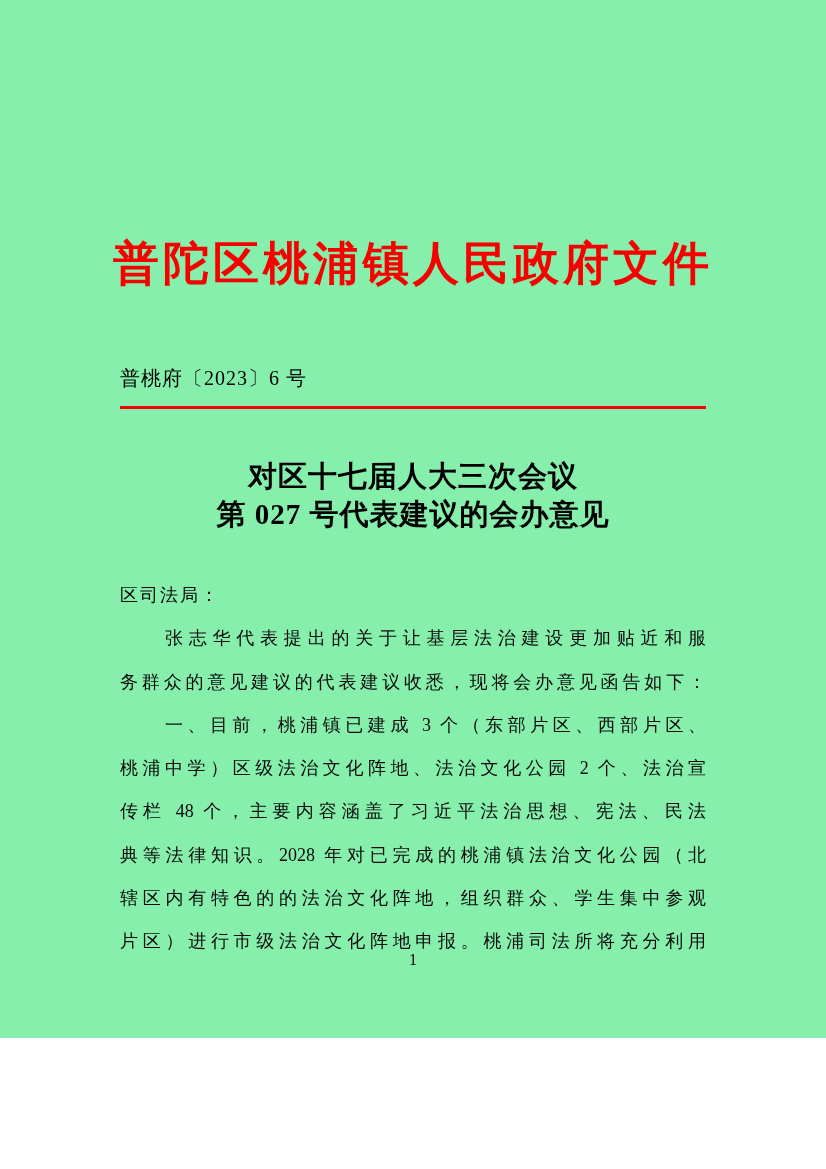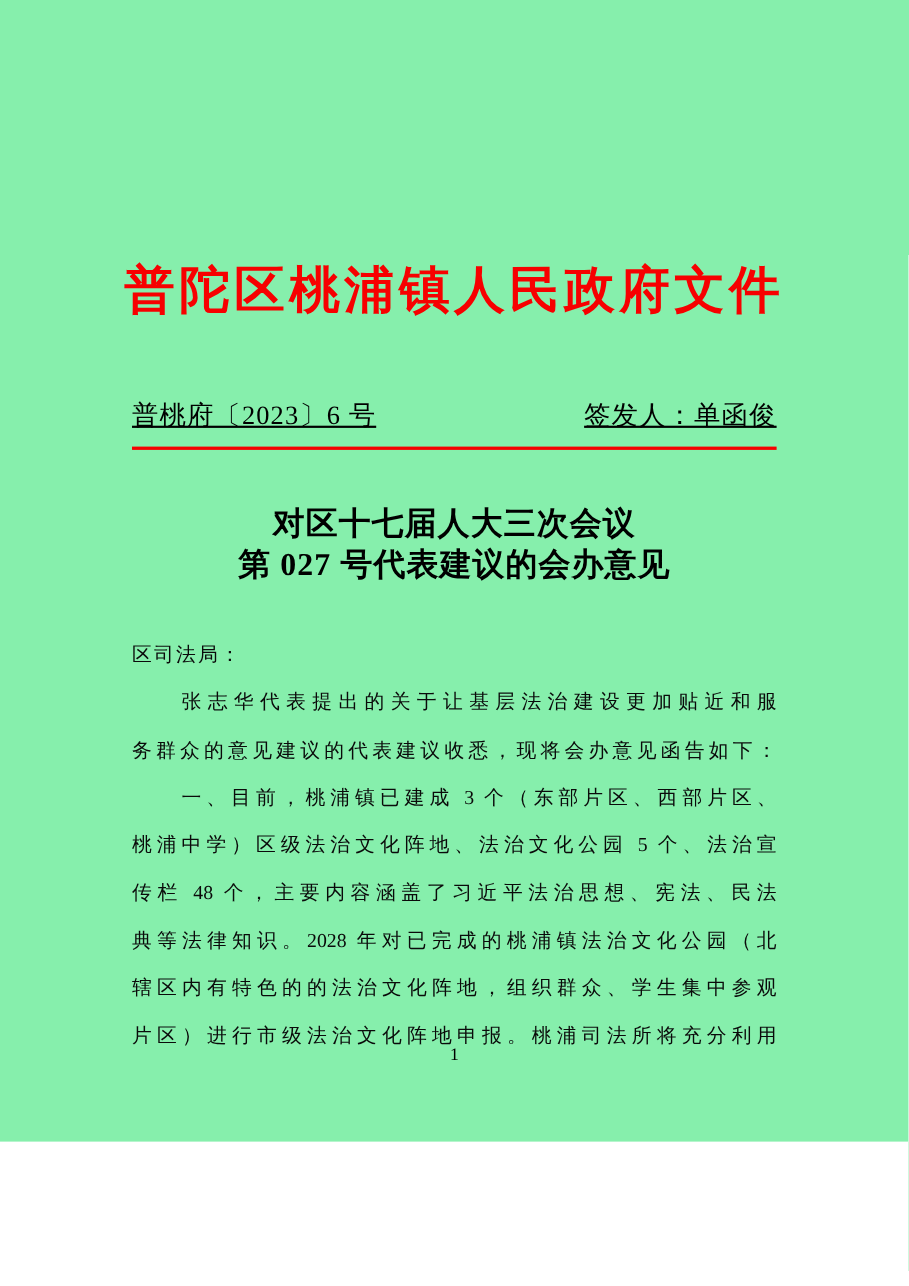--- a/index.html
+++ b/index.html
@@ -25,24 +25,23 @@
     text-align: center;
     letter-spacing: 4px;
     color: var(--accent, #f70000);
     white-space: nowrap;
   }
   .doc-meta {
     margin: 70px 120px 0 120px;
     display: flex;
     justify-content: space-between;
     align-items: baseline;
-    font-size: 24px;
+    font-size: 20px;
     line-height: 28px;
     letter-spacing: 1px;
-    text-decoration: underline;
   }
   .red-rule {
     margin: 14px 120px 0 120px;
     height: 3px;
     background: var(--accent, #f70000);
   }
   .doc-title {
     margin-top: 48px;
     text-align: center;
     font-size: 29px;
@@ -84,36 +83,35 @@
 </style>
 </head>
 <body>
 
 <div class="page">
 
   <div class="letterhead-title">普陀区桃浦镇人民政府文件</div>
 
   <div class="doc-meta">
     <span>普桃府〔2023〕6 号</span>
-    <span>签发人：单函俊</span>
   </div>
 
   <div class="red-rule"></div>
 
   <div class="doc-title">
     <div>对区十七届人大三次会议</div>
     <div>第 027 号代表建议的会办意见</div>
   </div>
 
   <div class="doc-body" id="doc-body">
       <div class="body-line plain">区司法局：</div>
       <div class="body-line fill indent">张志华代表提出的关于让基层法治建设更加贴近和服</div>
       <div class="body-line fill">务群众的意见建议的代表建议收悉，现将会办意见函告如下：</div>
       <div class="body-line fill indent">一、目前，桃浦镇已建成 3 个（东部片区、西部片区、</div>
-      <div class="body-line fill">桃浦中学）区级法治文化阵地、法治文化公园 5 个、法治宣</div>
+      <div class="body-line fill">桃浦中学）区级法治文化阵地、法治文化公园 2 个、法治宣</div>
       <div class="body-line fill">传栏 48 个，主要内容涵盖了习近平法治思想、宪法、民法</div>
       <div class="body-line fill">典等法律知识。2028 年对已完成的桃浦镇法治文化公园（北</div>
       <div class="body-line fill">辖区内有特色的的法治文化阵地，组织群众、学生集中参观</div>
       <div class="body-line fill">片区）进行市级法治文化阵地申报。桃浦司法所将充分利用</div>
     </div>
 
   <div class="page-footer">
     <span>1</span>
   </div>
 

